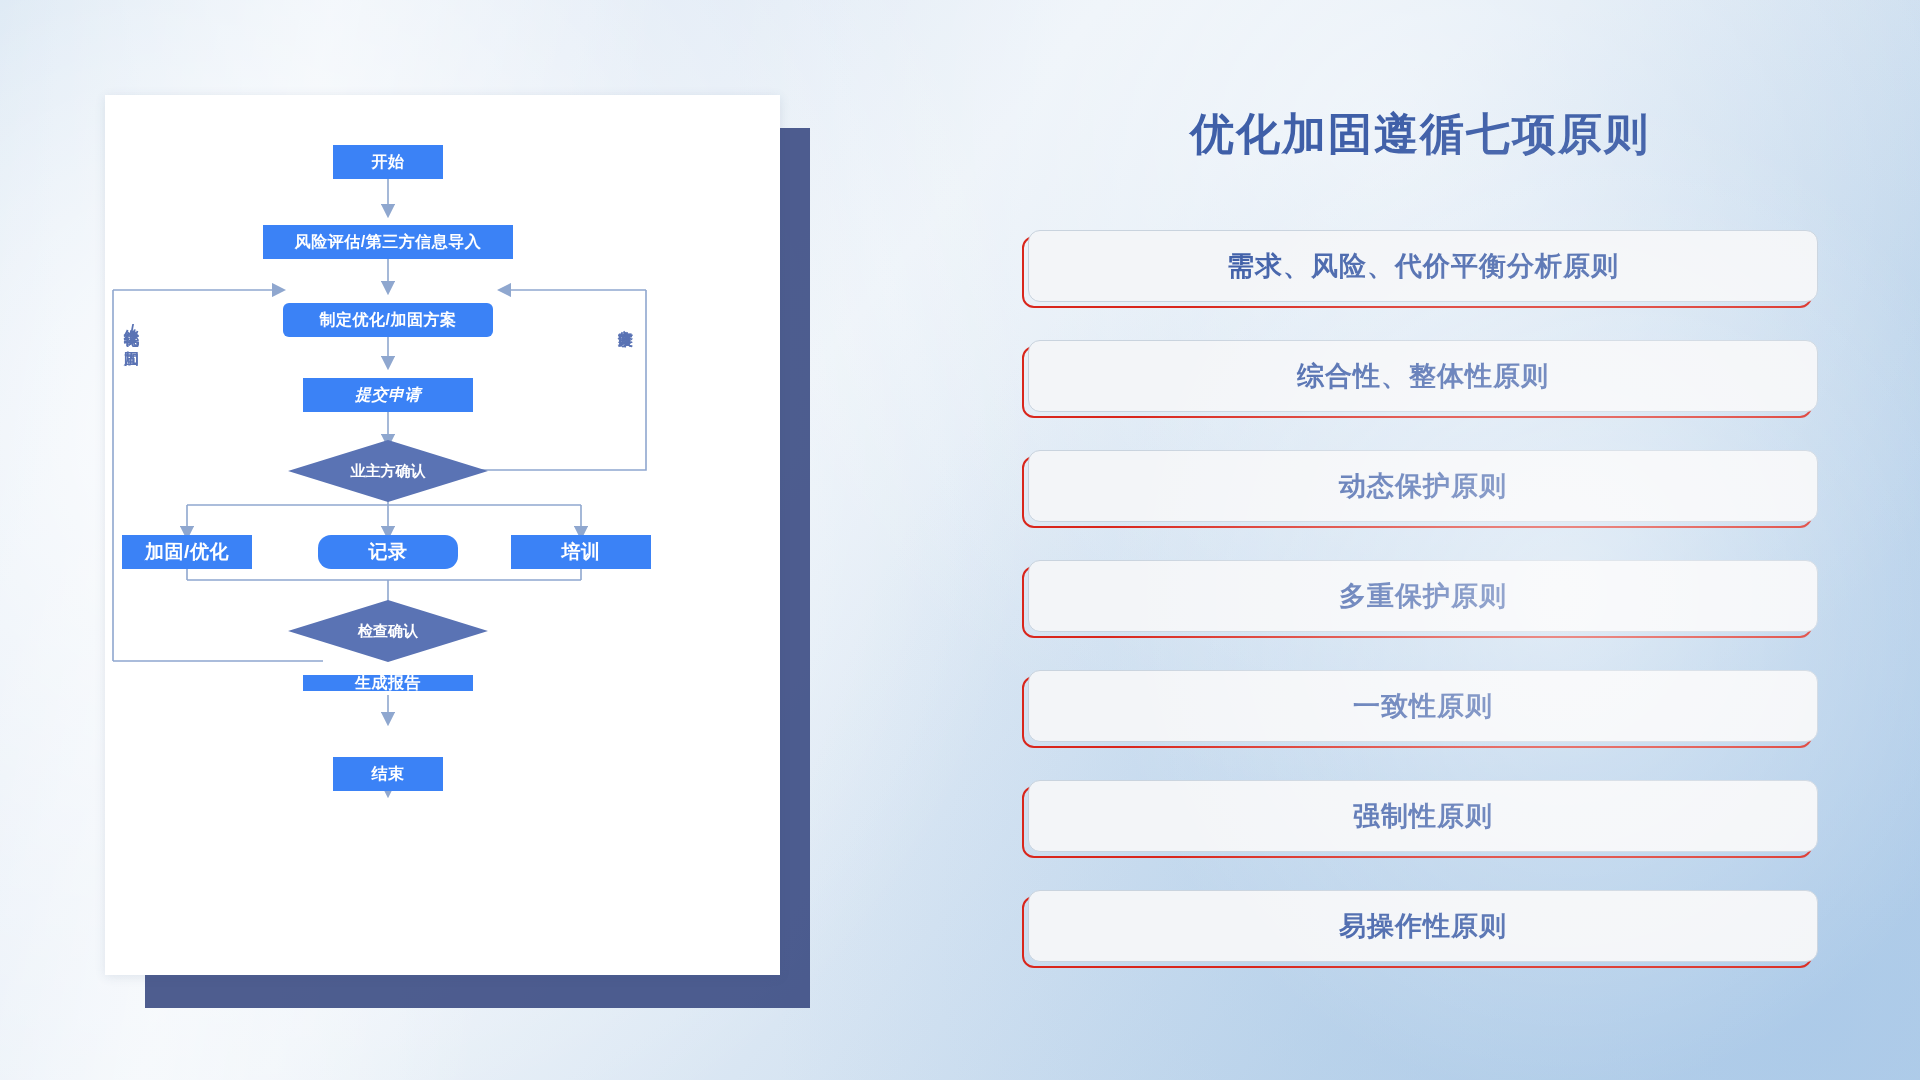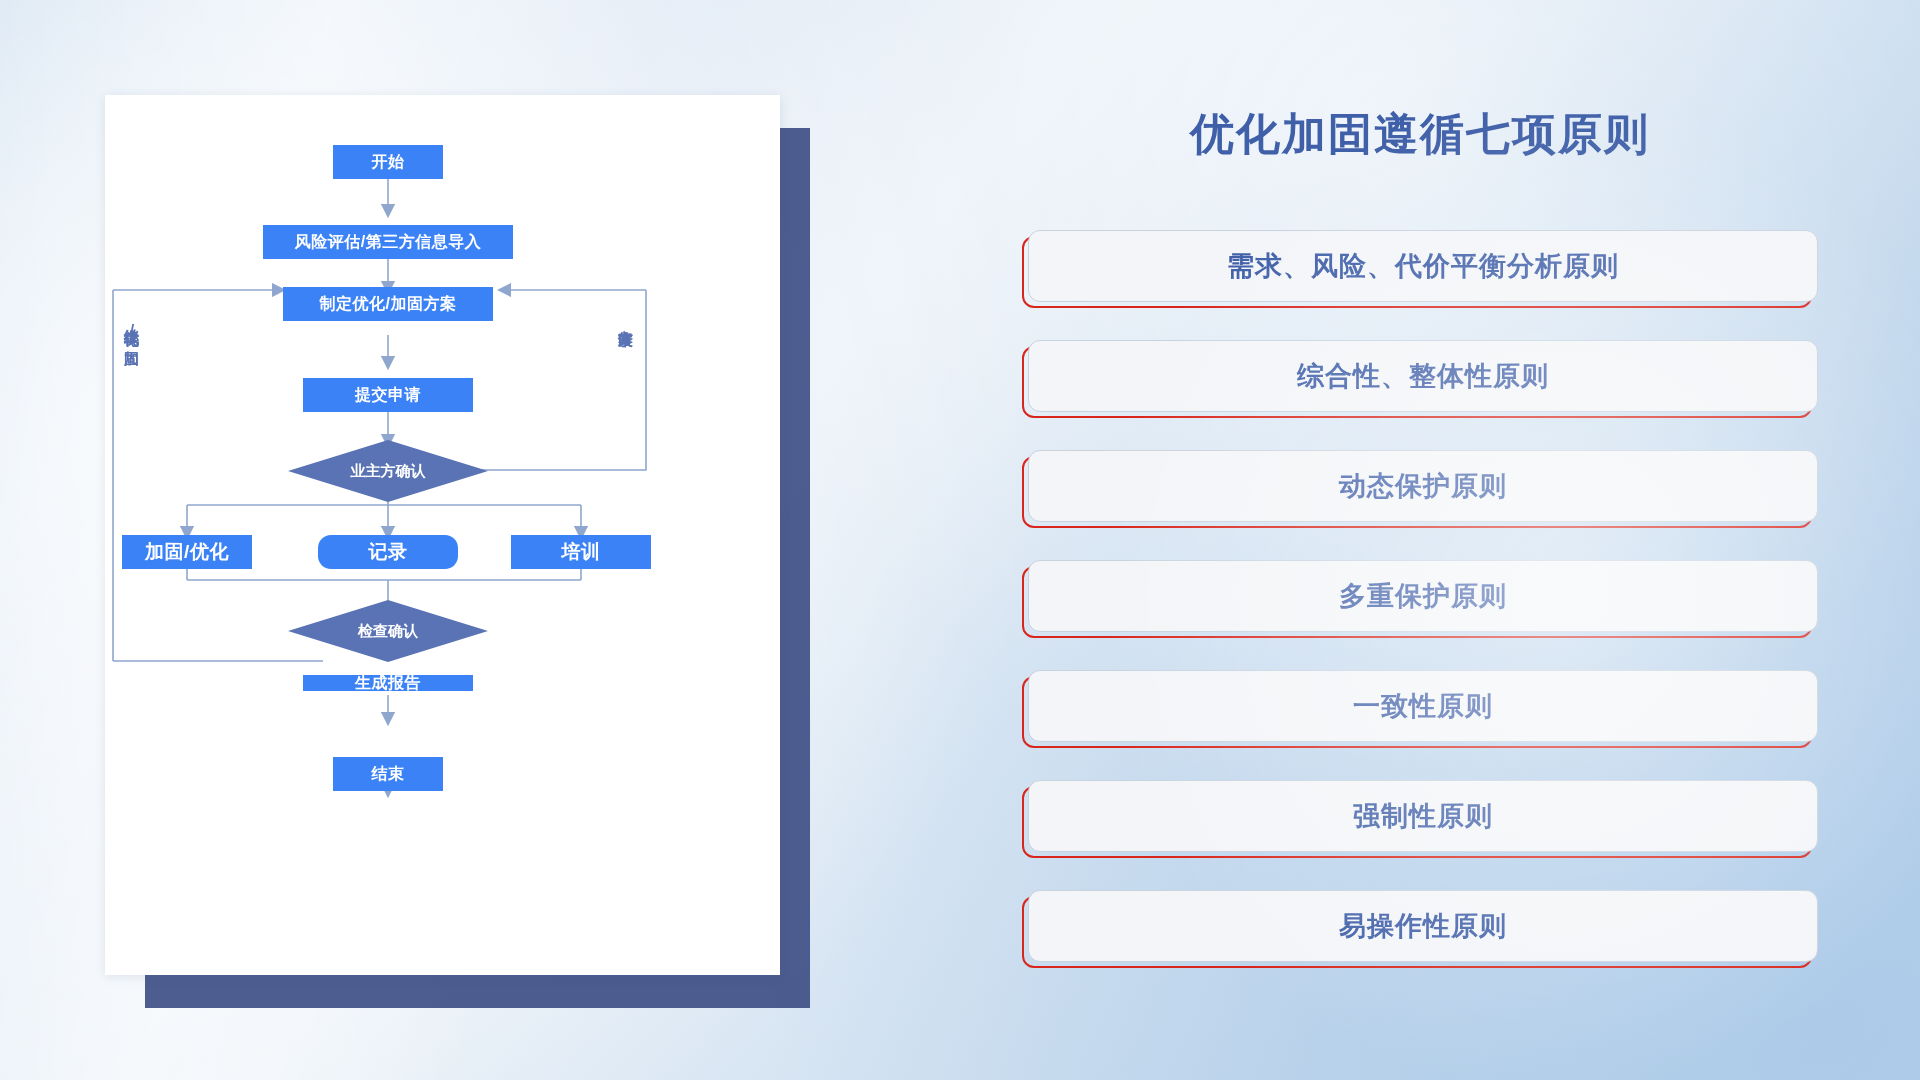--- a/index.html
+++ b/index.html
@@ -211,25 +211,25 @@
     </svg>
 
     <div class="node" style="left:228px; top:50px; width:110px; height:34px;">
       <span>开始</span>
     </div>
 
     <div class="node" style="left:158px; top:130px; width:250px; height:34px;">
       <span>风险评估/第三方信息导入</span>
     </div>
 
-    <div class="node" style="left:178px; top:192px; width:210px; height:34px;">
+    <div class="node" style="left:178px; top:208px; width:210px; height:34px;border-radius:6px;">
       <span>制定优化/加固方案</span>
     </div>
 
-    <div class="node" style="left:198px; top:283px; width:170px; height:34px;">
+    <div class="node" style="left:198px; top:283px; width:170px; height:34px;font-style:italic;">
       <span>提交申请</span>
     </div>
 
     <div class="diamond-wrap" style="left:183px; top:345px; width:200px; height:62px;">
       <svg width="200" height="62" viewBox="0 0 200 62">
         <polygon points="100,0 200,31 100,62 0,31" fill="#5a73b4"></polygon>
       </svg>
       <div class="diamond-label">
         <span>业主方确认</span>
       </div>

